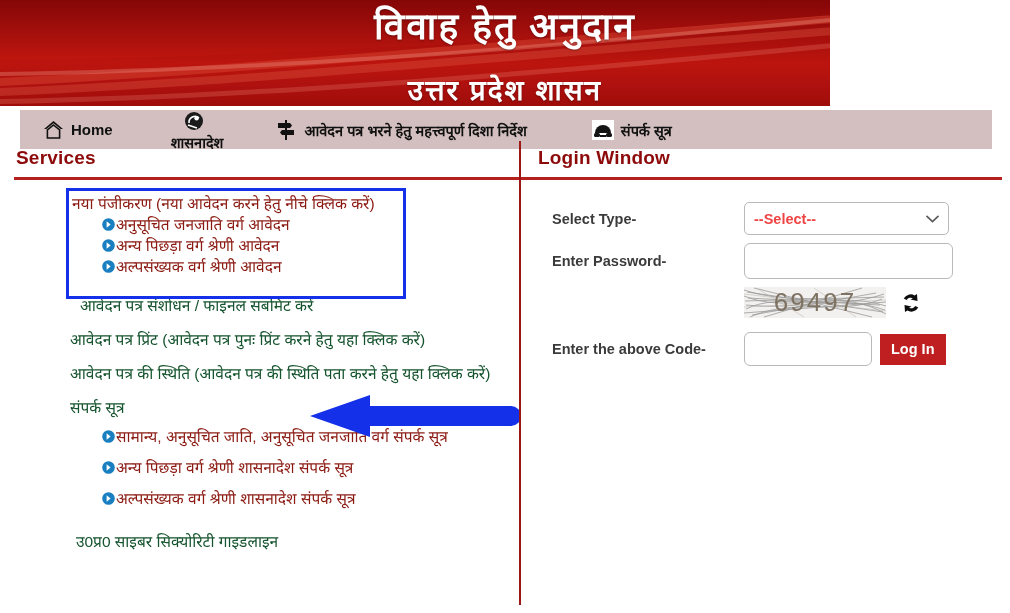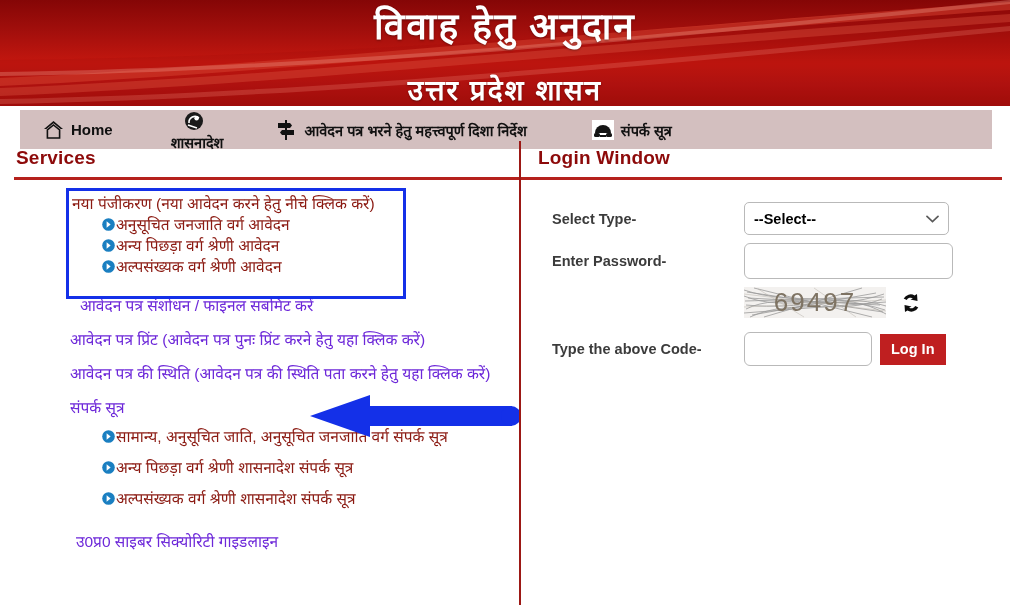--- a/index.html
+++ b/index.html
@@ -10,21 +10,21 @@
     width: 1010px;
     height: 613px;
     overflow: hidden;
     background: #ffffff;
     font-family: "Liberation Sans", sans-serif;
   }
 
   
   .banner {
     position: relative;
-    width: 1010px;
+    width: 830px;
     height: 106px;
     overflow: hidden;
     background: linear-gradient(to bottom, #8c0707 0%, #a50f0c 28%, #c3160f 58%, #bb1410 75%, #a60f0b 100%);
   }
   .banner .swoosh {
     position: absolute;
     left: 0; top: 0;
     width: 1010px;
     height: 106px;
   }
@@ -171,21 +171,21 @@
   .svc-head { padding: 7px 0 0 6px; }
   .svc-sub  { padding-left: 36px; margin-top: 4px; }
   .svc-sub .bullet {
     display: inline-block;
     width: 13px;
     height: 13px;
     margin-right: 1px;
     vertical-align: -1px;
   }
   .svc-plain {
-    color: #6d28d9;
+    color: #14532d;
     font-size: 15.5px;
     white-space: nowrap;
     cursor: pointer;
     line-height: 1.1;
   }
 
   .arrow-layer {
     position: absolute;
     left: 0;
     top: 0;
@@ -217,21 +217,21 @@
     width: 205px;
     height: 33px;
     border: 1px solid #b9b9b9;
     border-radius: 5px;
     background: #ffffff;
     display: flex;
     align-items: center;
     justify-content: space-between;
     padding: 0 9px;
     box-sizing: border-box;
-    color: #000000;
+    color: #ef4444;
     font-size: 14.5px;
     font-weight: 700;
     cursor: pointer;
   }
   .fselect .chev { color: #666; font-size: 11px; }
   .ftext {
     width: 209px;
     height: 36px;
     border: 1px solid #b9b9b9;
     border-radius: 6px;
@@ -524,21 +524,21 @@
         </div>
         <span class="refresh-icon">
           <svg width="22" height="22" viewBox="0 0 22 22">
             <path d="M14.6 3.4 a8 8 0 0 0 -10.9 3.0 l3.0 1.6 a4.6 4.6 0 0 1 6.2 -1.8 l-2.4 1.4 l7.0 1.3 l-0.5 -6.9 z" fill="#0d0d0d"></path>
             <path d="M7.4 18.6 a8 8 0 0 0 10.9 -3.0 l-3.0 -1.6 a4.6 4.6 0 0 1 -6.2 1.8 l2.4 -1.4 l-7.0 -1.3 l0.5 6.9 z" fill="#0d0d0d"></path>
           </svg>
         </span>
       </div>
 
       <div class="code-row">
-        <div class="flabel">Type the above Code-</div>
+        <div class="flabel">Enter the above Code-</div>
         <input class="ftext-code" type="text" placeholder="" style="">
         <button class="login-btn">Log In</button>
       </div>
 
     </div>
   </div>
 
 </div>
 
 </body></html>

